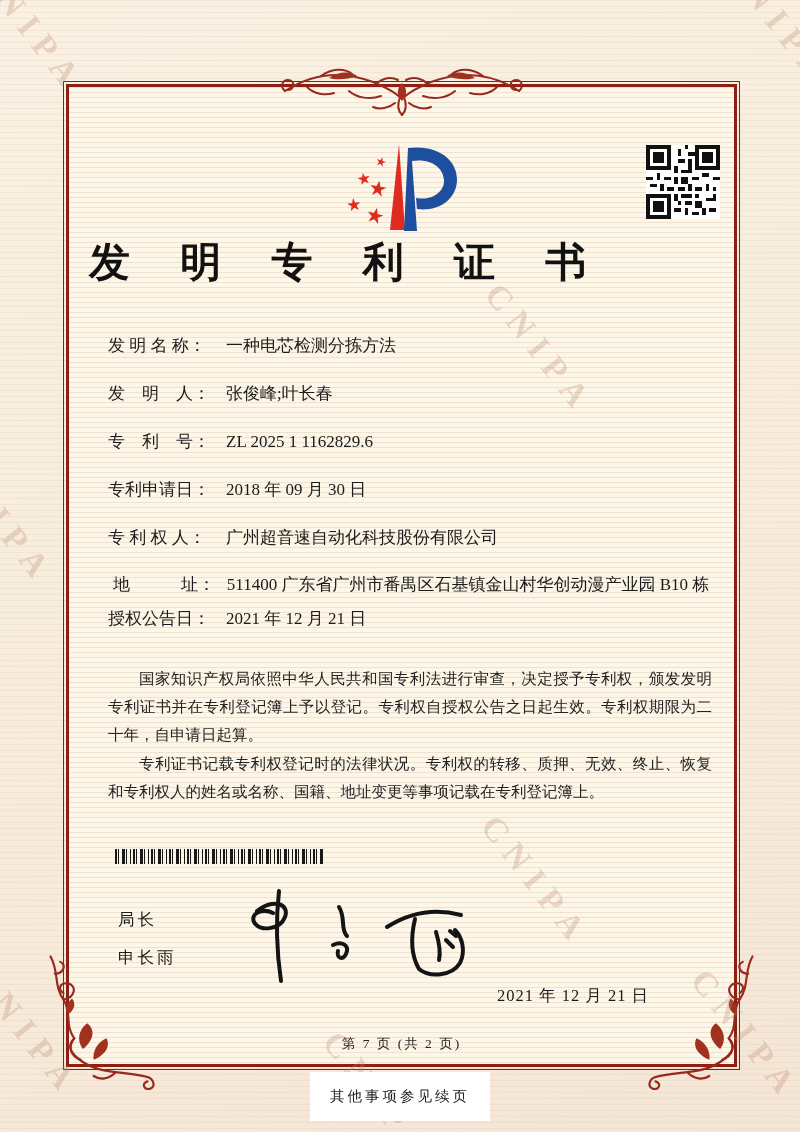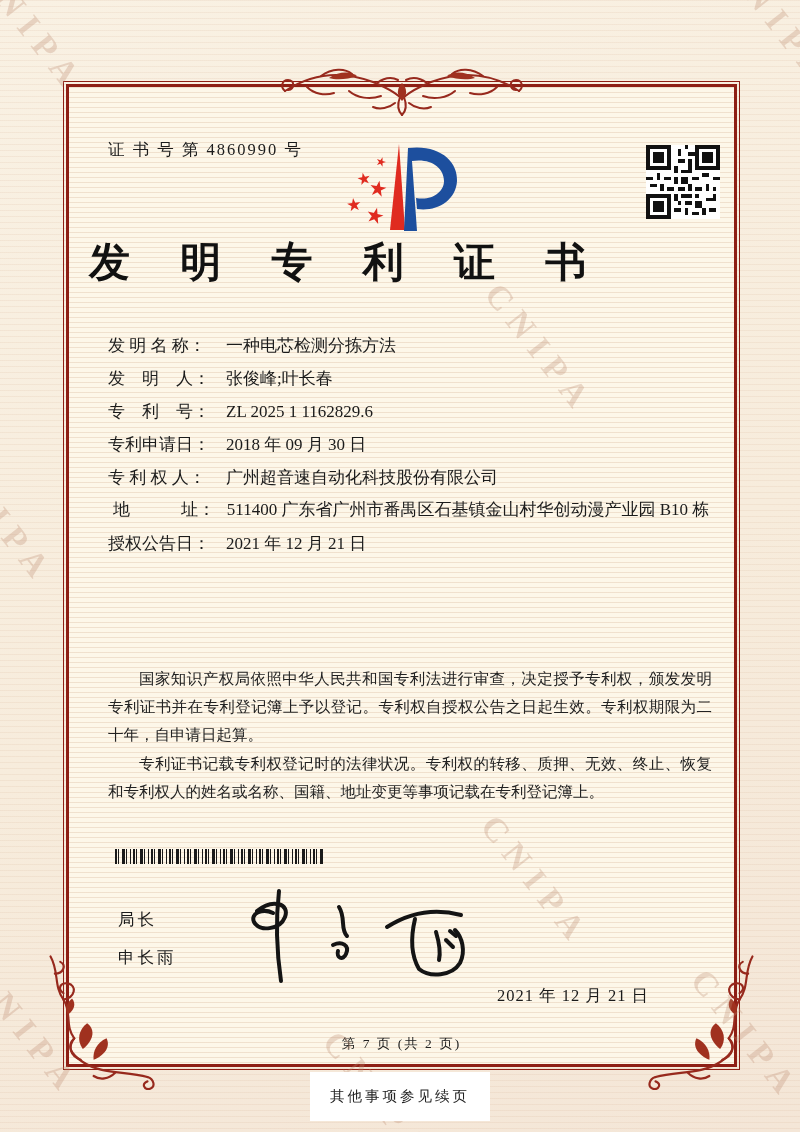--- a/index.html
+++ b/index.html
@@ -21,21 +21,21 @@
     background:
       repeating-linear-gradient(180deg, rgba(199,152,118,0.24) 0 1px, rgba(0,0,0,0) 1px 5px),
       #fdf7e9;}
   .certno{position:absolute;left:39px;top:52px;font-size:16.5px;letter-spacing:2px;color:#1c1c1c;}
   .logo{position:absolute;left:268px;top:50px;}
   .qr{position:absolute;left:577px;top:58px;}
   .title{position:absolute;left:0;right:0;top:148px;text-align:left;
     font-size:41px;font-weight:bold;letter-spacing:20px;color:#111;text-indent:20px;}
   
   .fields{position:absolute;left:39px;right:24px;top:246px;font-size:17px;color:#1b1b1b;}
-  .frow{display:flex;margin-bottom:8px;line-height:25px;}
+  .frow{display:flex;margin-bottom:23px;line-height:25px;}
   .flabel{flex:0 0 112px;white-space:nowrap;}
   .fvalue{flex:1;margin-left:6px;}
   .grant{display:flex;line-height:25px;}
   .gpair{display:flex;}
   .gpair2{margin-left:58px;}
   
   .paras{position:absolute;left:39px;right:22px;top:578px;font-size:15.5px;line-height:1.82;
     color:#222;text-align:justify;}
   .paras p{margin:0;text-indent:2em;}
   
@@ -126,21 +126,20 @@
         <path d="M40 114 c 6 6 14 7 20 3"></path>
         <path d="M96 22 c -8 0 -11 -8 -5 -11"></path>
       </g>
       <g fill="#a0311f" transform="translate(110,0) scale(-1,1)">
         <path d="M70 92 C 60 84, 58 74, 66 68 C 74 74, 76 84, 70 92 Z"></path>
         <path d="M60 102 C 50 98, 44 90, 48 82 C 57 86, 61 94, 60 102 Z"></path>
         <path d="M84 60 C 78 56, 76 50, 80 45 C 85 49, 87 55, 84 60 Z"></path>
       </g>
     </svg>
 
-    <div class="certno">证 书 号 第 4860990 号</div>
 
     <svg class="logo" width="150" height="100" viewBox="0 0 150 100">
       <defs>
         <path id="st" d="M0,-1 L0.224,-0.309 0.951,-0.309 0.363,0.118 0.588,0.809 0,0.382 -0.588,0.809 -0.363,0.118 -0.951,-0.309 -0.224,-0.309 Z"></path>
       </defs>
       <g fill="#e02b20">
         <use href="#st" transform="translate(44,25) scale(5) rotate(18)"></use>
         <use href="#st" transform="translate(27,42) scale(6.5) rotate(-12)"></use>
         <use href="#st" transform="translate(41,52) scale(8.5) rotate(10)"></use>
         <use href="#st" transform="translate(17,68) scale(7) rotate(-8)"></use>

